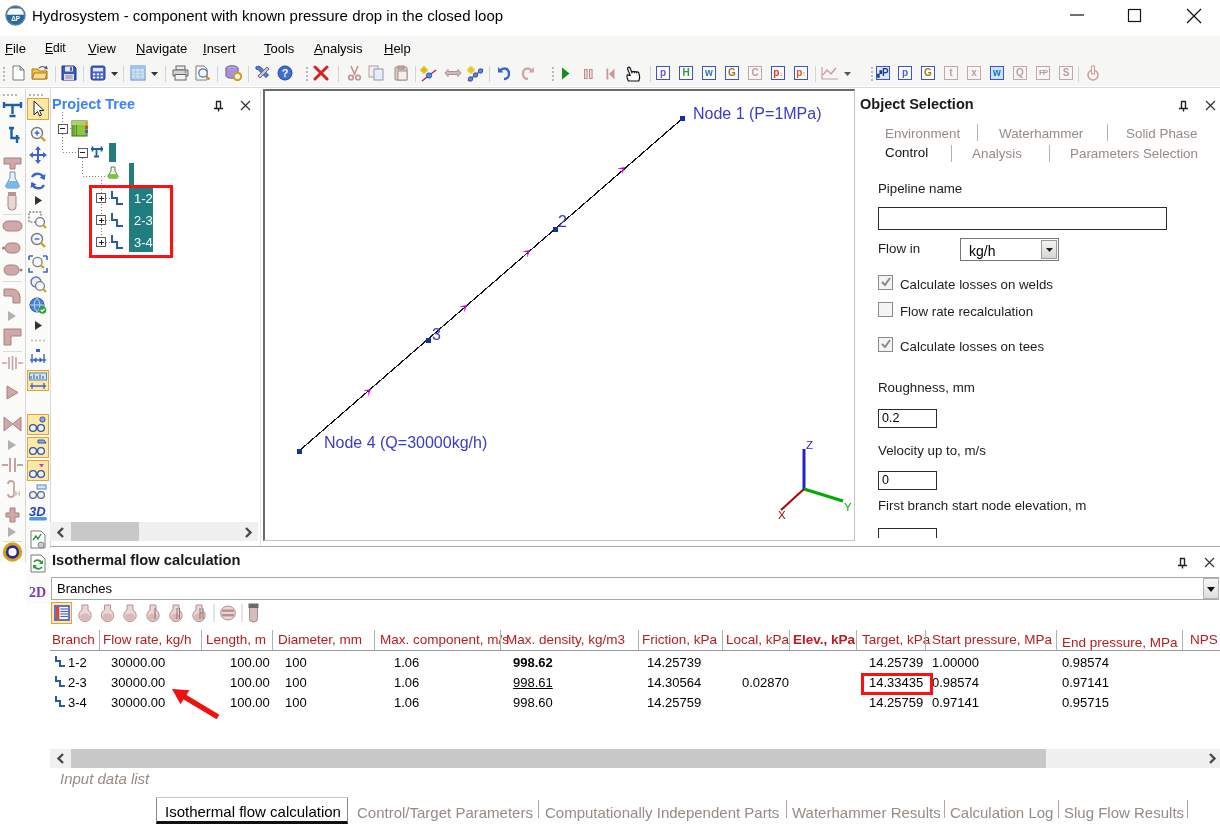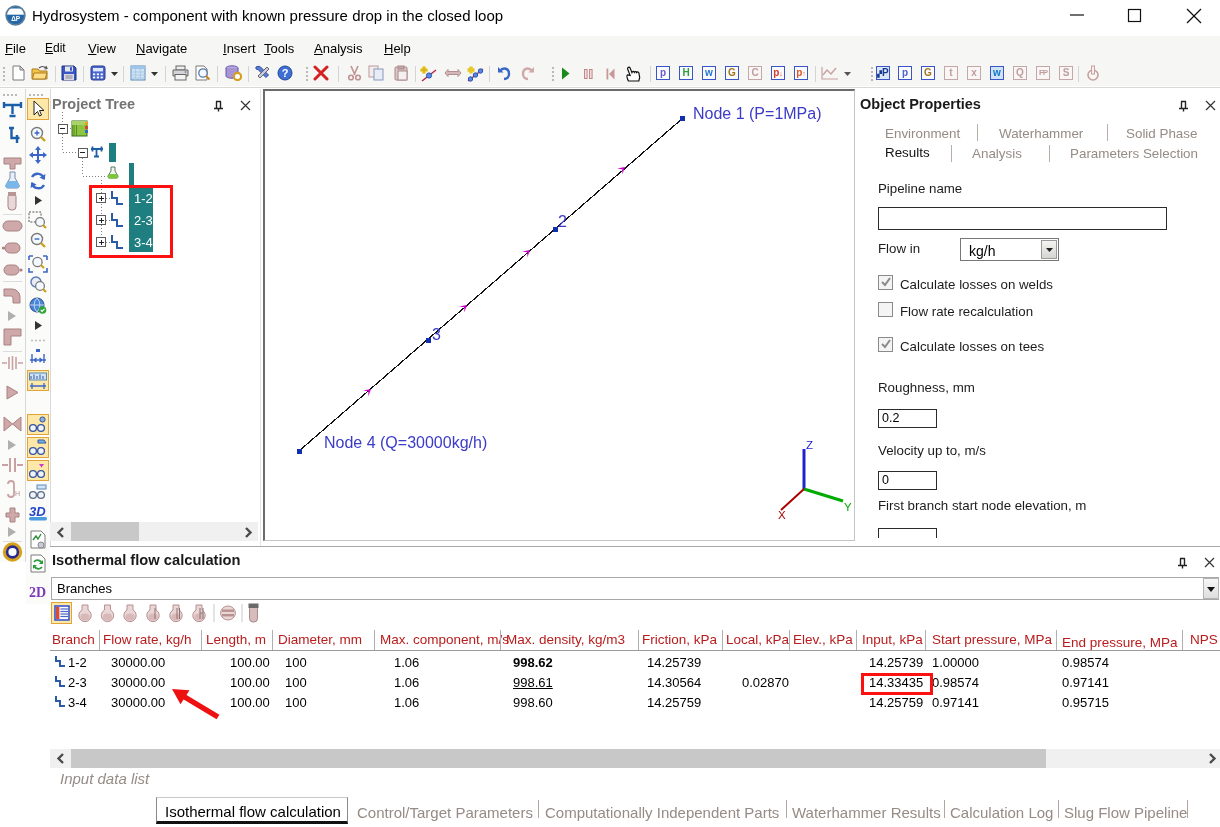--- a/index.html
+++ b/index.html
@@ -40,21 +40,21 @@
   <rect x="59.5" y="1.5" width="12" height="12" fill="none" stroke="#111" stroke-width="1.2"></rect>
   <line x1="118" y1="1" x2="132" y2="15" stroke="#111" stroke-width="1.2"></line>
   <line x1="132" y1="1" x2="118" y2="15" stroke="#111" stroke-width="1.2"></line>
 </svg>
 
 <div class="abs" style="left:0;top:36px;width:1220px;height:26px;background:#f6f6f4;"></div>
 <div class="abs" style="top:41px;left:5px;font-size:13px"><u>F</u>ile</div>
 <div class="abs" style="top:41px;left:45px;font-size:12px"><u>E</u>dit</div>
 <div class="abs" style="top:41px;left:88px;font-size:13px"><u>V</u>iew</div>
 <div class="abs" style="top:41px;left:136px;font-size:13px"><u>N</u>avigate</div>
-<div class="abs" style="top:41px;left:223px;font-size:13px"><u>I</u>nsert</div>
+<div class="abs" style="top:41px;left:203px;font-size:13px"><u>I</u>nsert</div>
 <div class="abs" style="top:41px;left:264px;font-size:13px"><u>T</u>ools</div>
 <div class="abs" style="top:41px;left:314px;font-size:13px"><u>A</u>nalysis</div>
 <div class="abs" style="top:41px;left:384px;font-size:13px"><u>H</u>elp</div>
 
 <div class="abs" style="left:0;top:62px;width:1220px;height:24px;background:#f6f6f4;"></div>
 <div class="abs" style="left:0;top:87px;width:1220px;height:1px;background:#d9d9d6;"></div>
 <div class="grip" style="left:2px"></div>
 
 <svg class="abs" style="left:10px;top:65px" width="16" height="16" viewBox="0 0 16 16">
     <path d="M3 1 h7 l4 4 v10 h-11 z" fill="#fff" stroke="#7a7a7a"></path>
@@ -417,21 +417,21 @@
 
   <path d="M5 459 h10 l4 4 v13 h-14 z" fill="#fff" stroke="#7a7a7a"></path>
     <path d="M8 466 a4.5 4.5 0 0 1 8 2 m0 3 a4.5 4.5 0 0 1 -8 -2" stroke="#2a9e3a" stroke-width="1.8" fill="none"></path>
     <path d="M17 464 v4 h-4 z" fill="#2a9e3a"></path>
     <path d="M7 473 v-4 h4 z" fill="#2a9e3a"></path>
 
   <text x="3" y="501" font-size="14" font-weight="bold" fill="#7a3ab8" font-family="Liberation Serif">2D</text>
 </svg>
 
 <div class="abs" style="left:51px;top:89px;width:209px;height:457px;background:#fff;border-right:1px solid #e4e4e4;"></div>
-<div class="abs" style="left:52px;top:96px;font-size:14.5px;font-weight:bold;color:#737373;">Project Tree</div>
+<div class="abs" style="left:52px;top:96px;font-size:14.5px;font-weight:bold;color:#3b82f6;">Project Tree</div>
 <svg class="abs" style="left:212px;top:100px" width="40" height="12" viewBox="0 0 40 12">
   <path d="M2 8.5 h9 M4.5 1.5 v7 M8.5 1.5 v7 M4 1.5 h5 M6.5 8.5 v3" stroke="#222" stroke-width="1.4" fill="none"></path>
   <path d="M29 1 l9 9 M38 1 l-9 9" stroke="#333" stroke-width="1.2"></path>
 </svg>
 <svg class="abs" style="left:50px;top:110px" width="212" height="160" viewBox="0 0 212 160">
 
   <g stroke="#808080" stroke-dasharray="1 2" fill="none" shape-rendering="crispEdges">
     <path d="M12.5 2 v11 M17 18.5 h5 M12.5 24 v18 M12.5 42.5 h15 M32.5 48 v18 M32.5 66 h24 M51 70 v62 M55.5 88 h6 M55.5 110 h6 M55.5 132 h6"></path>
   </g>
 
@@ -526,32 +526,32 @@
     <line x1="541" y1="396" x2="518" y2="417" stroke="#aa0000" stroke-width="2"></line>
   </g>
   <g font-family="Liberation Sans" font-size="11.5">
     <text x="543" y="356" fill="#2222cc">Z</text>
     <text x="581" y="418" fill="#00aa00">Y</text>
     <text x="515" y="426" fill="#aa0000">X</text>
   </g>
 </svg>
 
 <div class="abs" style="left:855px;top:89px;width:365px;height:457px;background:#fff;"></div>
-<div class="abs" style="left:860px;top:96px;font-size:14.5px;font-weight:bold;color:#1a1a1a;">Object Properties</div>
+<div class="abs" style="left:860px;top:96px;font-size:14.5px;font-weight:bold;color:#1a1a1a;">Object Selection</div>
 <svg class="abs" style="left:1177px;top:100px" width="40" height="12" viewBox="0 0 40 12">
   <path d="M2 8.5 h9 M4.5 1.5 v7 M8.5 1.5 v7 M4 1.5 h5 M6.5 8.5 v3" stroke="#222" stroke-width="1.4" fill="none"></path>
   <path d="M29 1 l9 9 M38 1 l-9 9" stroke="#333" stroke-width="1.2"></path>
 </svg>
 
 <div class="abs graytab" style="left:885px;top:126px;">Environment</div>
 <div class="abs" style="left:977px;top:124px;width:1px;height:17px;background:#b8b0a8"></div>
 <div class="abs graytab" style="left:999px;top:126px;">Waterhammer</div>
 <div class="abs" style="left:1107px;top:124px;width:1px;height:17px;background:#b8b0a8"></div>
 <div class="abs graytab" style="left:1126px;top:126px;">Solid Phase</div>
-<div class="abs" style="left:885px;top:145px;font-size:13.4px;color:#111;">Results</div>
+<div class="abs" style="left:885px;top:145px;font-size:13.4px;color:#111;">Control</div>
 <div class="abs" style="left:951px;top:145px;width:1px;height:17px;background:#b8b0a8"></div>
 <div class="abs graytab" style="left:972px;top:146px;">Analysis</div>
 <div class="abs" style="left:1049px;top:145px;width:1px;height:17px;background:#b8b0a8"></div>
 <div class="abs graytab" style="left:1070px;top:146px;">Parameters Selection</div>
 
 <div class="abs lbl" style="left:878px;top:181px;">Pipeline name</div>
 <div class="abs" style="left:878px;top:207px;width:289px;height:23px;border:1px solid #2b2b2b;box-sizing:border-box;background:#fff;"></div>
 <div class="abs lbl" style="left:878px;top:241px;">Flow in</div>
 <div class="abs" style="left:960px;top:238px;width:99px;height:23px;border:1px solid #777;box-sizing:border-box;background:#fff;"></div>
 <div class="abs" style="left:969px;top:243px;font-size:14px;">kg/h</div>
@@ -651,22 +651,22 @@
 </svg>
 
 <div class="hdrv" style="left:52px;top:632px;">Branch</div>
 <div class="hdrv" style="left:103px;top:632px;">Flow rate, kg/h</div>
 <div class="hdrv" style="left:206px;top:632px;">Length, m</div>
 <div class="hdrv" style="left:278px;top:632px;">Diameter, mm</div>
 <div class="hdrv" style="left:380px;top:632px;">Max. component, m/s</div>
 <div class="hdrv" style="left:506px;top:632px;">Max. density, kg/m3</div>
 <div class="hdrv" style="left:642px;top:632px;">Friction, kPa</div>
 <div class="hdrv" style="left:726px;top:632px;text-align:center;">Local, kPa</div>
-<div class="hdrv" style="left:793px;top:632px;">Elev., kPa</div>
-<div class="hdrv" style="left:862px;top:632px;">Input, kPa</div>
+<div class="hdrv" style="left:793px;top:632px;font-weight:bold;">Elev., kPa</div>
+<div class="hdrv" style="left:862px;top:632px;">Target, kPa</div>
 <div class="hdrv" style="left:932px;top:632px;">Start pressure, MPa</div>
 <div class="hdrv" style="left:1062px;top:635px;">End pressure, MPa</div>
 <div class="hdrv" style="left:1190px;top:632px;">NPS</div>
 <div class="abs" style="left:99px;top:630px;width:1px;height:20px;background:#b0b0b0"></div>
 <div class="abs" style="left:201px;top:630px;width:1px;height:20px;background:#b0b0b0"></div>
 <div class="abs" style="left:272px;top:630px;width:1px;height:20px;background:#b0b0b0"></div>
 <div class="abs" style="left:374px;top:630px;width:1px;height:20px;background:#b0b0b0"></div>
 <div class="abs" style="left:500px;top:630px;width:1px;height:20px;background:#b0b0b0"></div>
 <div class="abs" style="left:638px;top:630px;width:1px;height:20px;background:#b0b0b0"></div>
 <div class="abs" style="left:722px;top:630px;width:1px;height:20px;background:#b0b0b0"></div>
@@ -736,14 +736,14 @@
 <div class="abs" style="left:156px;top:797px;width:192px;height:27px;border:1px solid #8a8a8a;border-top:1px solid #c8c8c8;border-bottom:3px solid #111;box-sizing:border-box;background:#fff;"></div>
 <div class="abs" style="left:165px;top:803px;font-size:15px;color:#000;">Isothermal flow calculation</div>
 <div class="abs btab" style="left:357px;top:804px;">Control/Target Parameters</div>
 <div class="abs" style="left:538px;top:800px;width:1px;height:18px;background:#b0a8a0"></div>
 <div class="abs btab" style="left:545px;top:804px;">Computationally Independent Parts</div>
 <div class="abs" style="left:786px;top:800px;width:1px;height:18px;background:#b0a8a0"></div>
 <div class="abs btab" style="left:792px;top:804px;">Waterhammer Results</div>
 <div class="abs" style="left:944px;top:800px;width:1px;height:18px;background:#b0a8a0"></div>
 <div class="abs btab" style="left:950px;top:804px;">Calculation Log</div>
 <div class="abs" style="left:1058px;top:800px;width:1px;height:18px;background:#b0a8a0"></div>
-<div class="abs btab" style="left:1064px;top:804px;">Slug Flow Pipeline</div>
+<div class="abs btab" style="left:1064px;top:804px;">Slug Flow Results</div>
 <div class="abs" style="left:1187px;top:800px;width:1px;height:18px;background:#b0a8a0"></div>
 
 </body></html>

